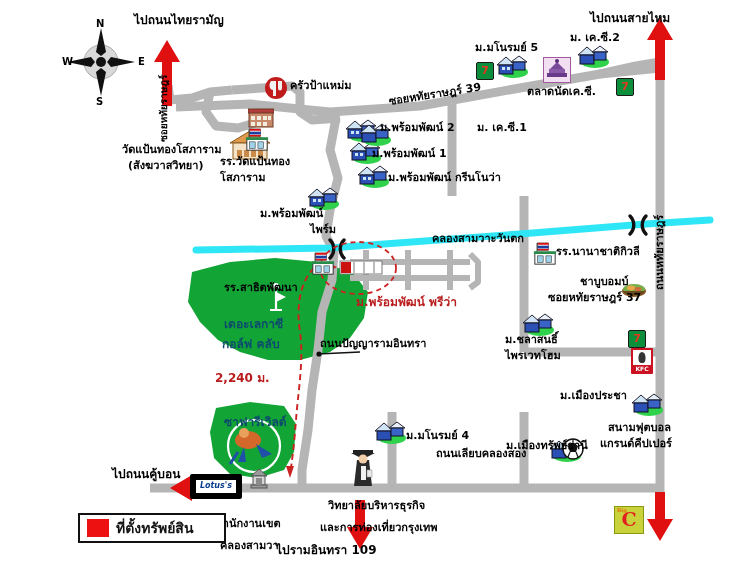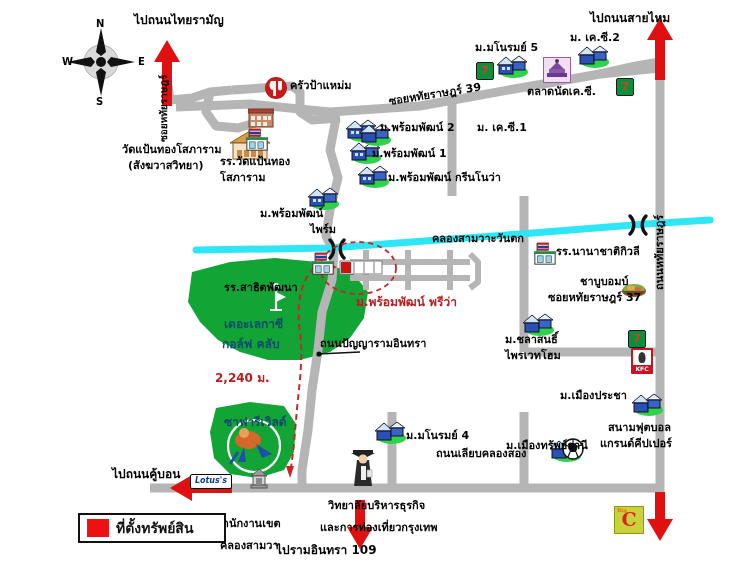--- a/index.html
+++ b/index.html
@@ -82,21 +82,21 @@
     width: 26px; height: 24px;
     background: #f2dff2;
     border: 1px solid #a05ba0;
   }
   .ico-school {
     width: 26px; height: 24px;
   }
   .ico-lotus {
     width: 40px; height: 13px;
     background: #ffffff;
-    border: 1px solid #000000;
+    border: 6px solid #000000;
     border-radius: 2px;
     color: #0a3f8f;
     font-size: 8px; font-weight: bold;
     font-style: italic;
     text-align: center; line-height: 12px;
   }
   .ico-bigc {
     width: 28px; height: 26px;
     background: #c9d23a;
     border: 1px solid #8a9a10;

